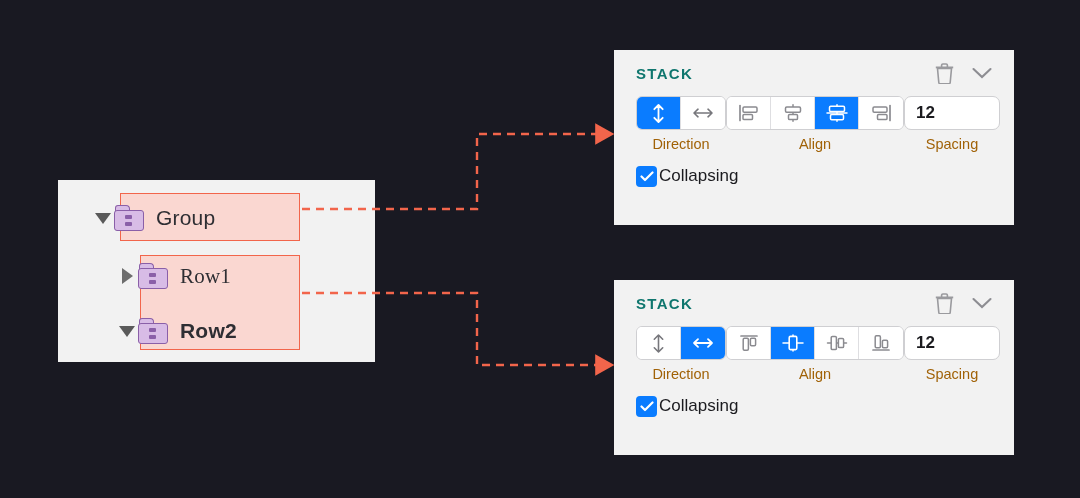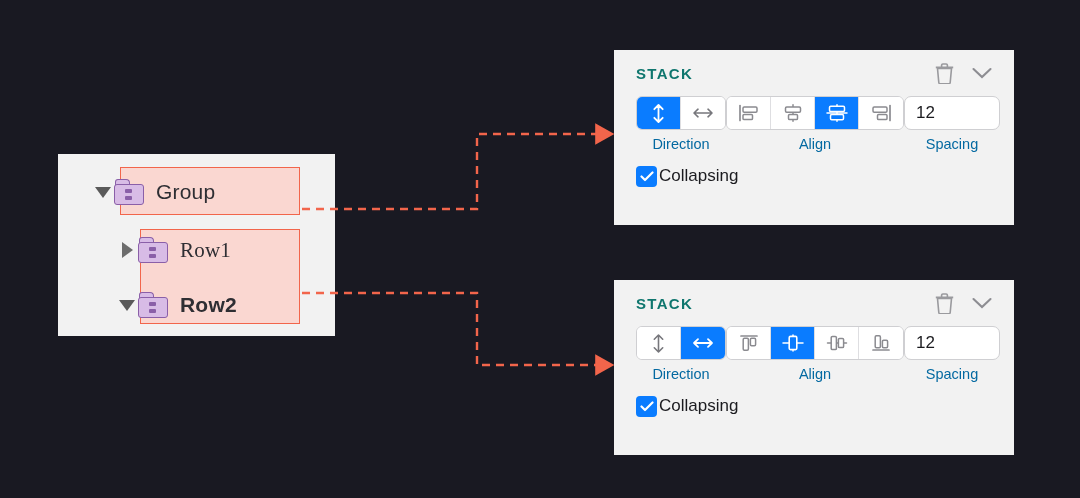--- a/index.html
+++ b/index.html
@@ -12,22 +12,22 @@
     background: #191922;
     font-family: "Liberation Sans", sans-serif;
     overflow: hidden;
     position: relative;
   }
 
   
   #layer-tree {
     position: absolute;
     left: 58px;
-    top: 154px;
-    width: 277px;
+    top: 180px;
+    width: 317px;
     height: 182px;
     background: #f2f2f2;
     box-sizing: border-box;
   }
   .tree-row {
     position: absolute;
     height: 46px;
     display: flex;
     align-items: center;
   }
@@ -148,21 +148,21 @@
 
   .ctrl-row {
     display: flex;
     align-items: flex-start;
     padding: 0 20px 0 22px;
     gap: 0;
   }
   .ctrl-group { display: flex; flex-direction: column; align-items: center; }
   .ctrl-caption {
     font-size: 14.5px;
-    color: #0369a1;
+    color: #a16207;
     margin-top: 6px;
   }
 
   .seg {
     display: flex;
     background: #ffffff;
     border: 1px solid #cfcfd2;
     border-radius: 6px;
     overflow: hidden;
     height: 34px;
@@ -185,20 +185,21 @@
     height: 34px;
     background: #ffffff;
     border: 1px solid #cfcfd2;
     border-radius: 7px;
     display: flex;
     align-items: center;
     padding-left: 11px;
     box-sizing: border-box;
     font-size: 17px;
     color: #1b1b1f;
+    font-weight: bold;
   }
 
   .gap-a { width: 22px; }
   .gap-b { width: 16px; }
 
   .check-row {
     display: flex;
     align-items: flex-start;
     gap: 2px;
     padding: 14px 0 0 22px;

